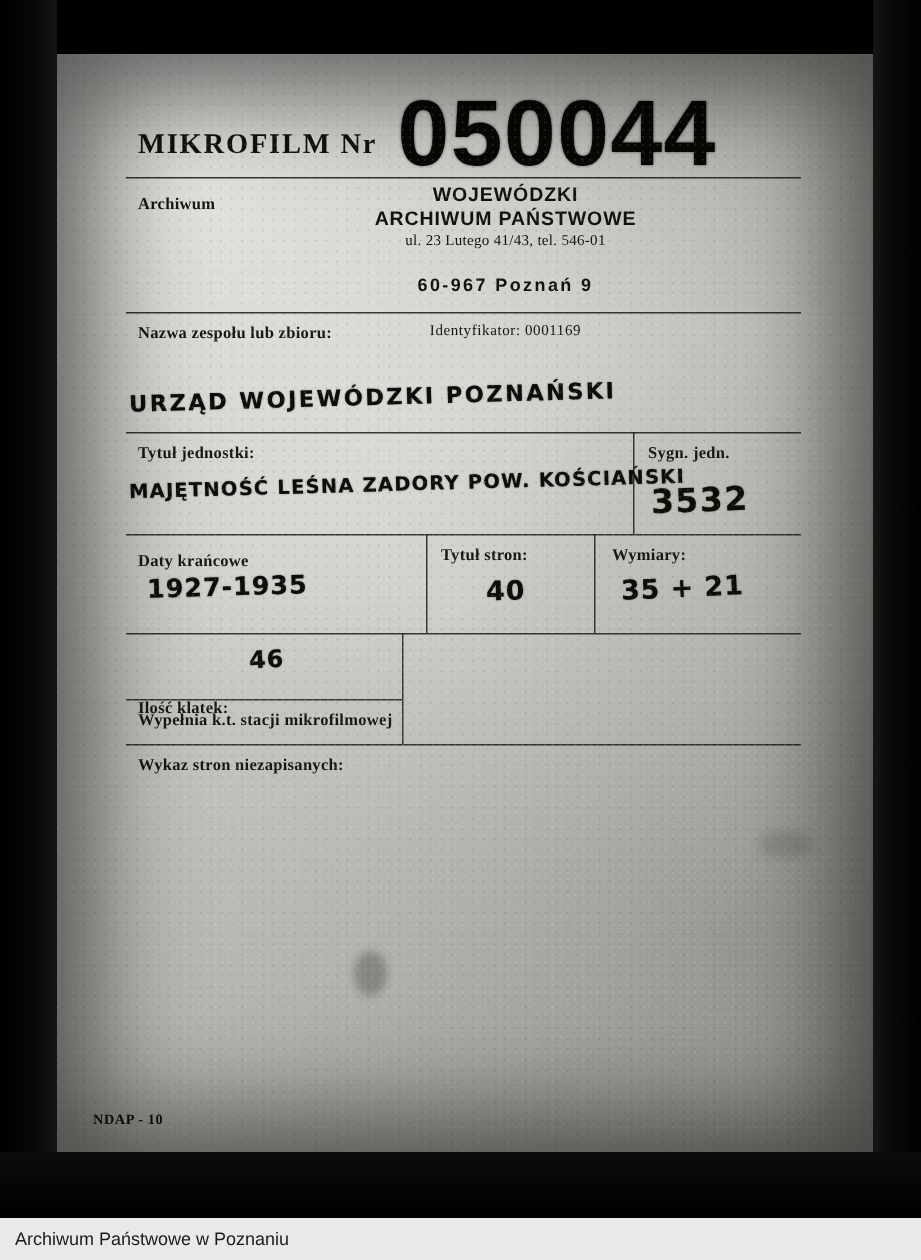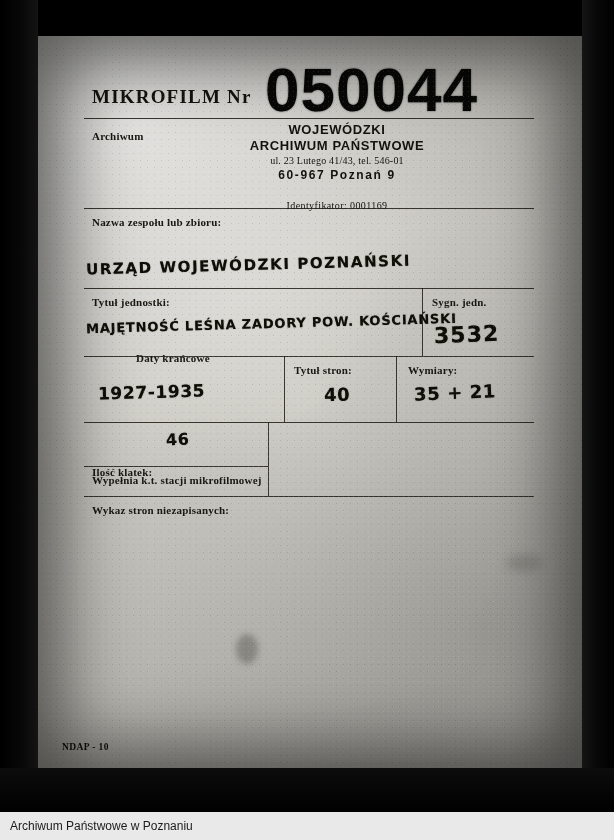--- a/index.html
+++ b/index.html
@@ -152,33 +152,33 @@
     font-family: "Liberation Serif", serif;
     font-size: 10px;
     margin-top: 2px;
     letter-spacing: .2px;
   }
   #arch-block .l4 {
     font-family: "Liberation Sans", sans-serif;
     font-weight: 700;
     font-size: 12px;
     letter-spacing: 1.6px;
-    margin-top: 2px;
+    margin-top: 17px;
   }
   #arch-block .l5 {
     font-family: "Liberation Serif", serif;
     font-size: 10px;
     margin-top: 18px;
     letter-spacing: .4px;
   }
 
   #nazwa-label { left: 56px; top: 182px; }
   #tytul-label { left: 56px; top: 262px; }
   #sygn-label  { left: 396px; top: 262px; }
-  #daty-label  { left: 56px; top: 318px; margin-left: 44px; }
+  #daty-label  { left: 56px; top: 334px; }
   #ilosc-stron-label { left: 258px; top: 330px; }
   #wymiary-label { left: 372px; top: 330px; }
   #ilosc-klatek-label { left: 56px; top: 396px; margin-top: 36px; }
   #wypelnia-label { left: 56px; top: 440px; }
   #wykaz-label { left: 56px; top: 470px; }
 
   
   .hand {
     position: absolute;
     font-family: "DejaVu Sans", sans-serif;

